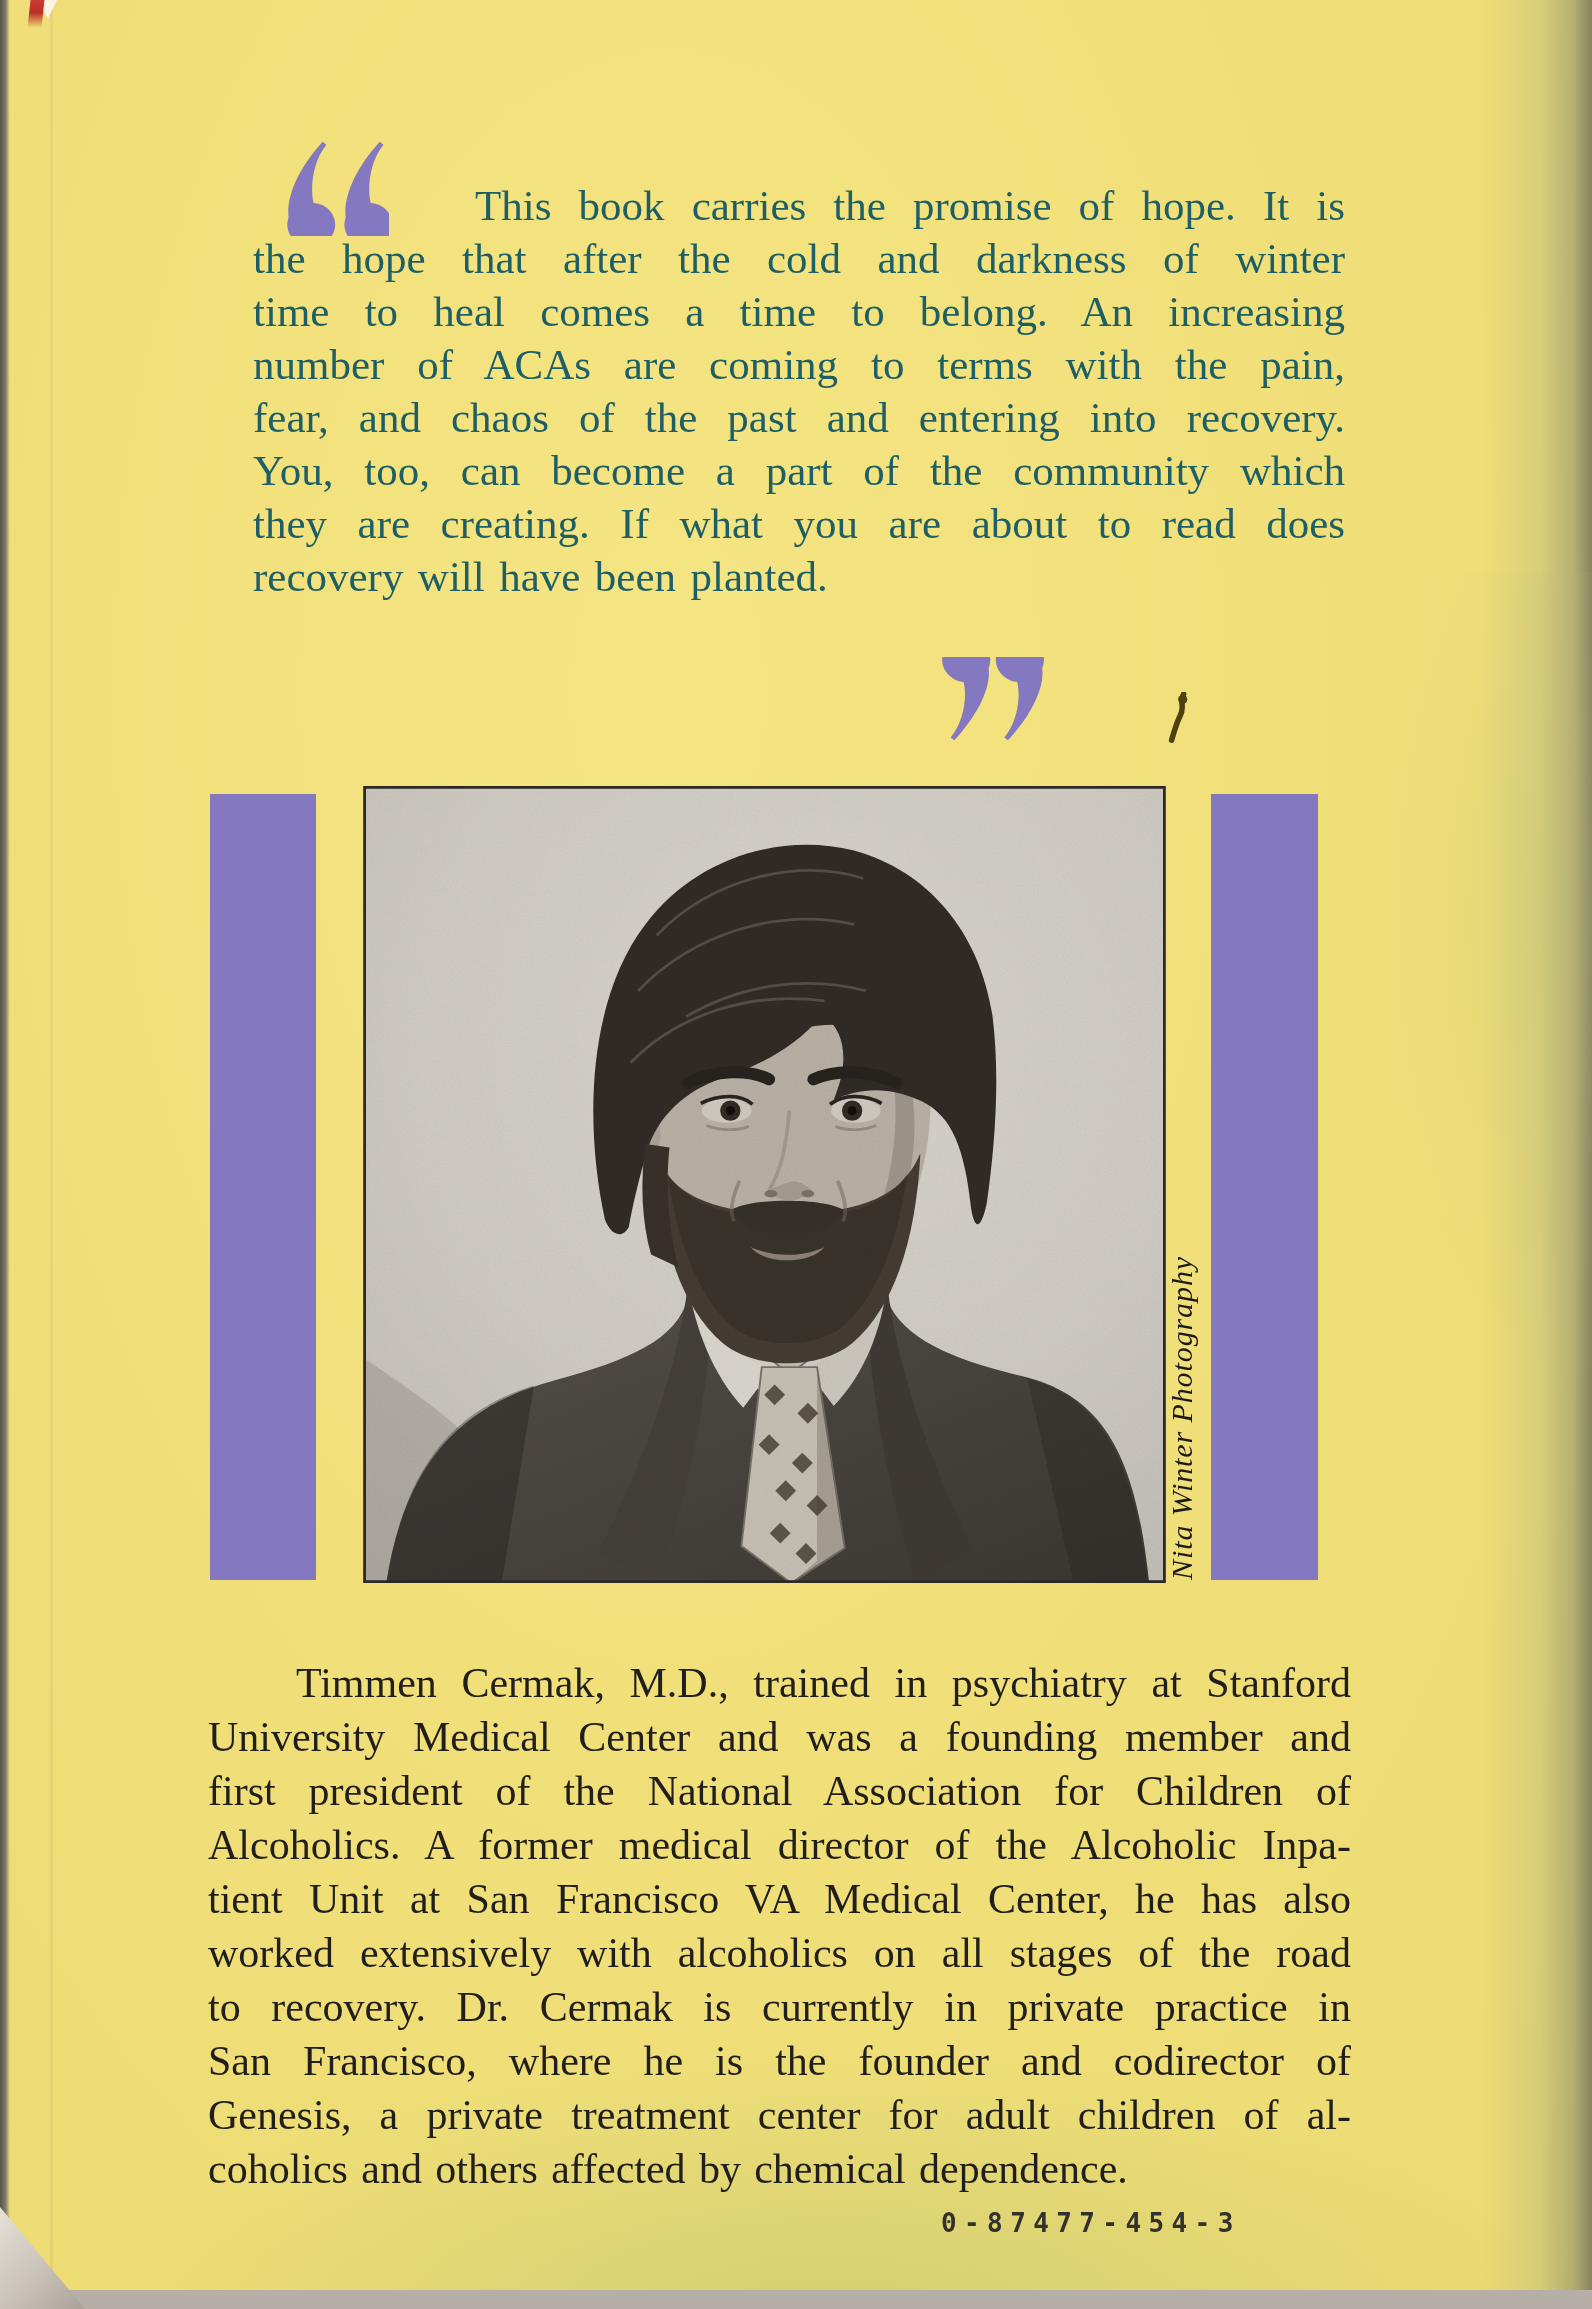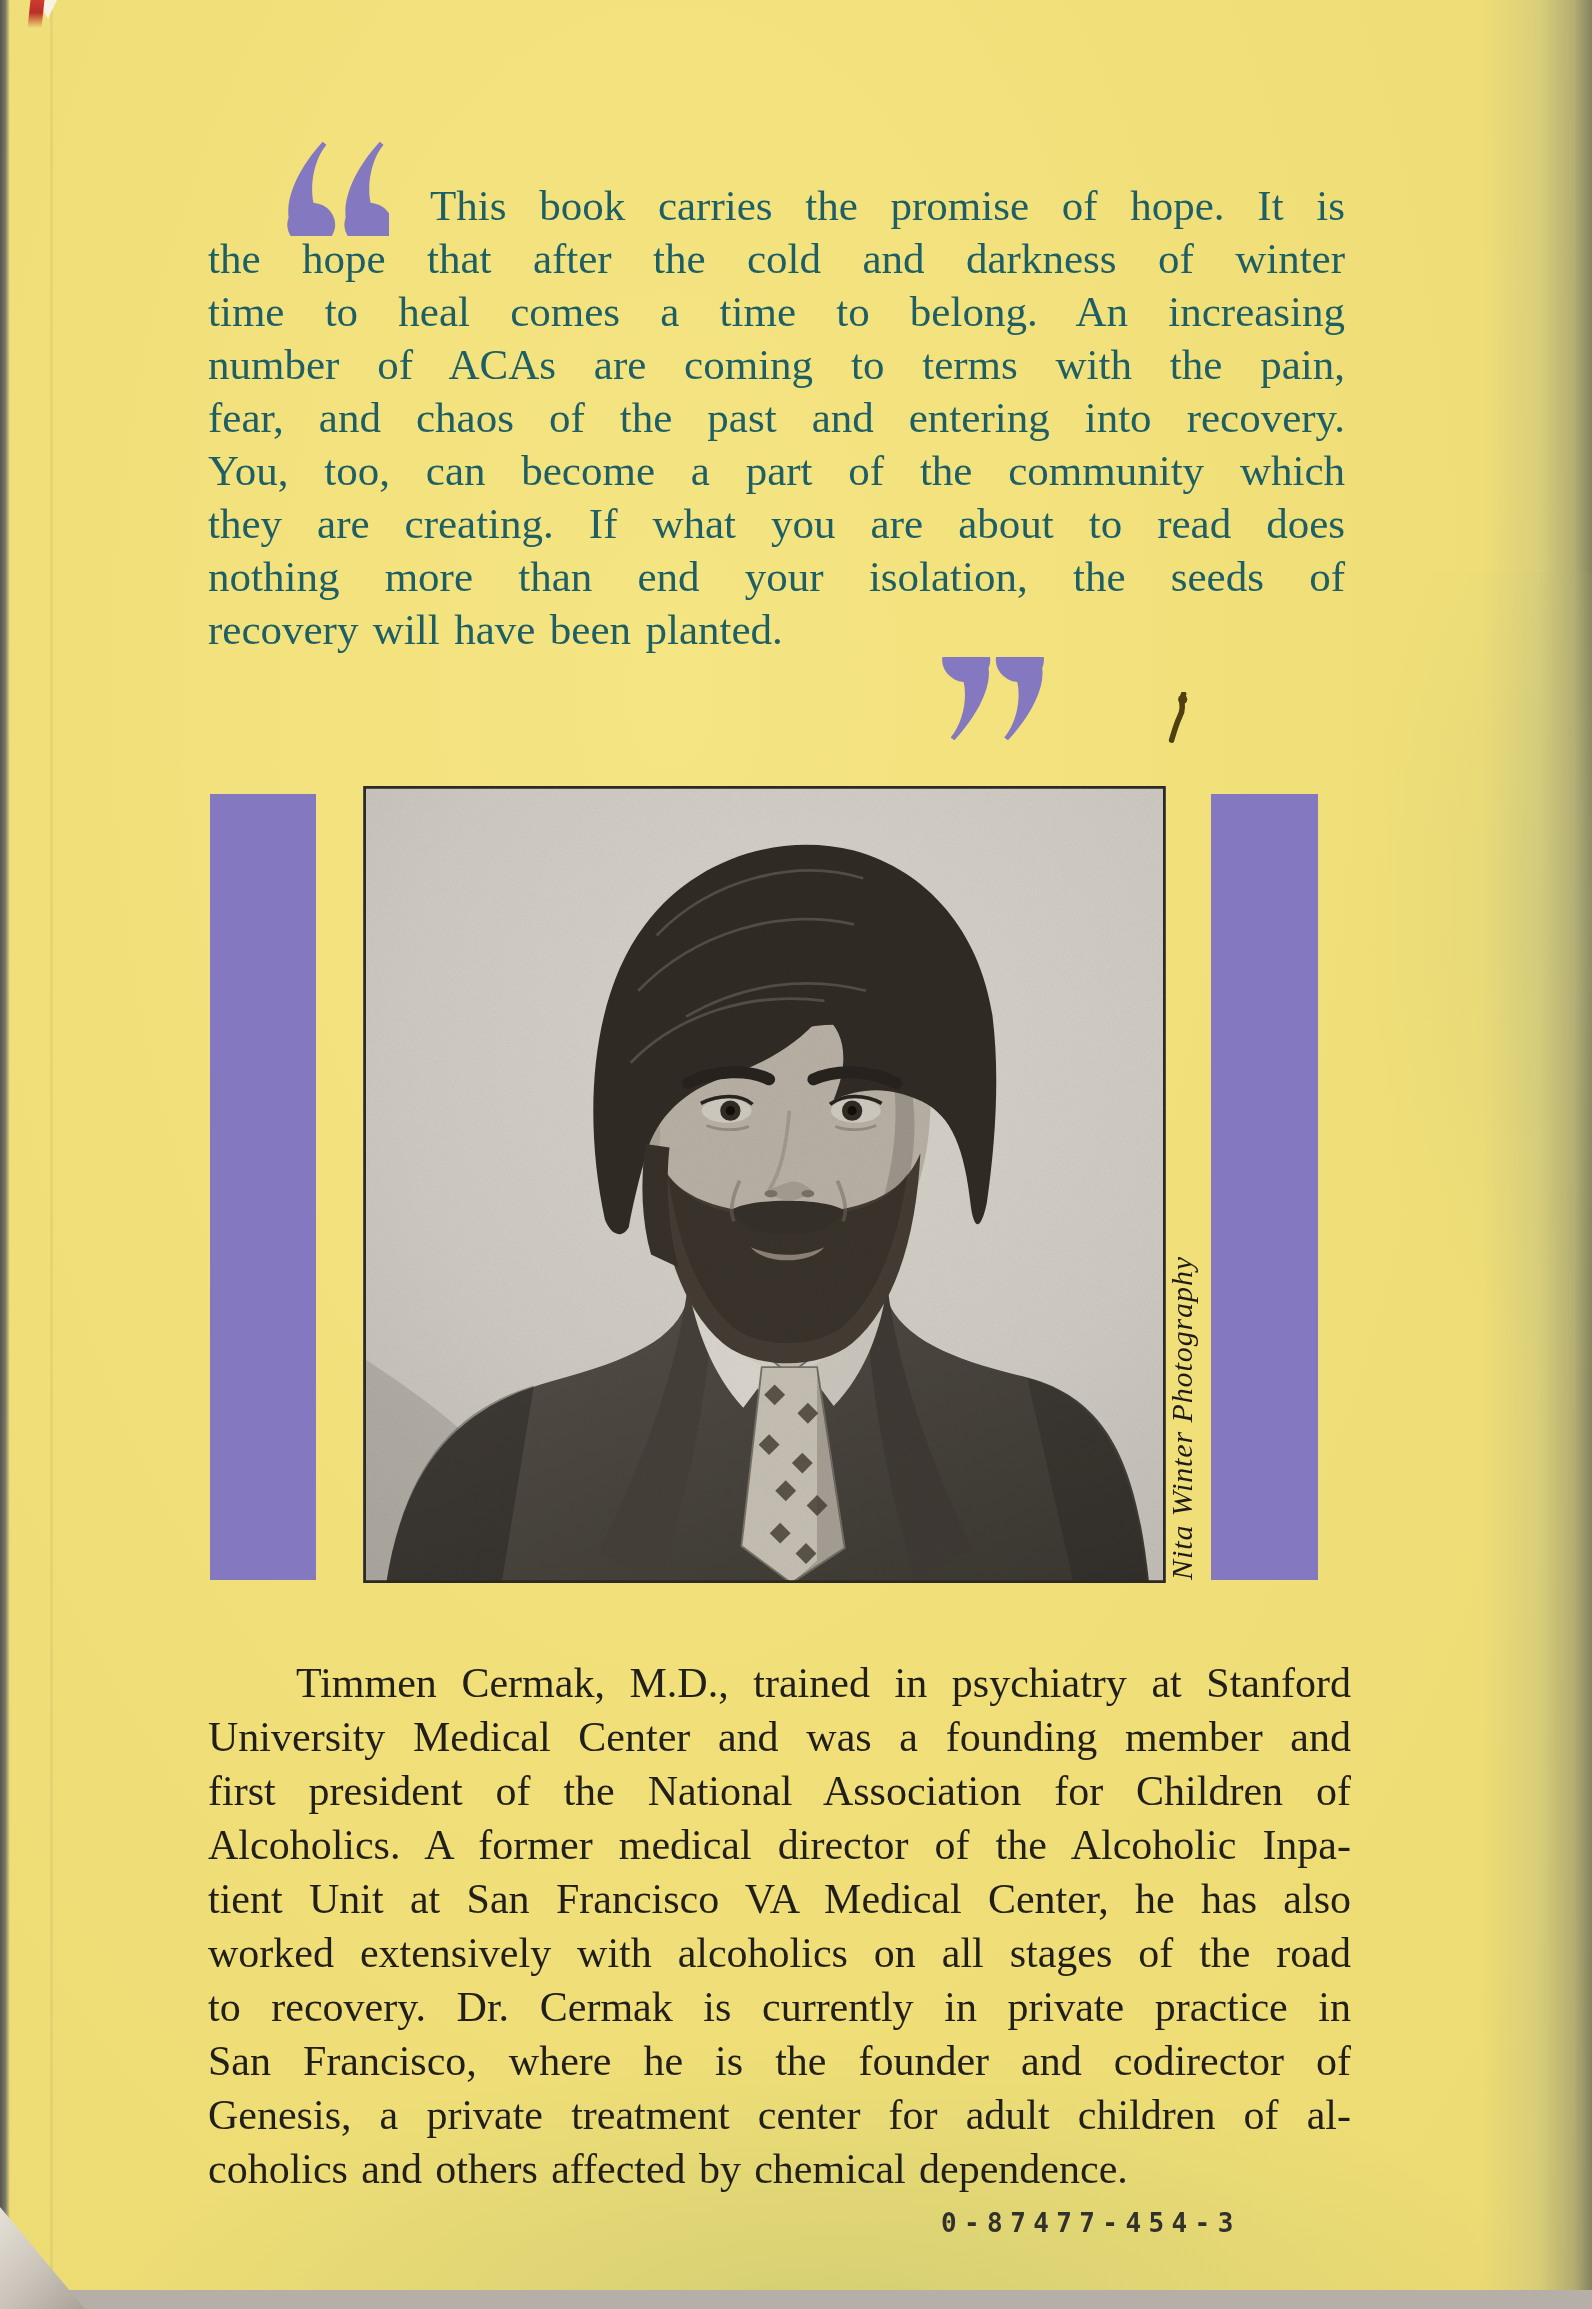--- a/index.html
+++ b/index.html
@@ -28,21 +28,21 @@
     clip-path:polygon(0 0,100% 100%,0 100%);}
   .red-mark{position:absolute;left:29px;top:0;width:14px;height:28px;
     background:linear-gradient(to bottom,#cf3a30 0%,#b92f27 45%,rgba(185,47,39,0) 100%);
     transform:skewX(-6deg);}
   .white-nick{position:absolute;left:37px;top:0;width:20px;height:18.5px;
     background:#f7f3e4;clip-path:polygon(0 0,100% 0,55% 100%);}
 
   
   .quote-lines{position:absolute;left:208px;top:179px;width:1137px;
     color:#1e5f66;font-size:43px;line-height:53px;word-spacing:3.7px;}
-  .qline{text-align:justify;text-align-last:justify;white-space:normal;}
+  .qline{text-align:justify;text-align-last:justify;white-space:normal;margin-left:45px;}
   .qline.first{padding-left:222px;}
   .qline.last{text-align:center;text-align-last:left;}
   .quote-mark{position:absolute;}
   .quote-mark svg{display:block;}
   .open-quote{left:284px;top:138px;}
   .close-quote{left:934px;top:657px;}
   .ink-speck{position:absolute;left:1167px;top:692px;}
 
   
   .bar{position:absolute;top:794px;height:786px;background:#8478c0;}
@@ -91,21 +91,20 @@
   </div>
 
   <div class="quote-lines">
     <div class="qline first">This book carries the promise of hope. It is</div>
     <div class="qline">the hope that after the cold and darkness of winter</div>
     <div class="qline">time to heal comes a time to belong. An increasing</div>
     <div class="qline">number of ACAs are coming to terms with the pain,</div>
     <div class="qline">fear, and chaos of the past and entering into recovery.</div>
     <div class="qline">You, too, can become a part of the community which</div>
     <div class="qline">they are creating. If what you are about to read does</div>
-    <div class="qline">nothing more than end your isolation, the seeds of</div>
     <div class="qline last">recovery will have been planted.</div>
   </div>
 
   <div class="quote-mark close-quote">
     <svg width="111" height="87" viewBox="0 0 120 94">
       <g fill="#8478c0">
         <path d="M22 90 C46 64 62 34 59 12 a26 24 0 1 0 -27 15 C36 44 32 70 18 87 Z"></path>
         <path d="M84 90 C108 64 124 34 121 12 a26 24 0 1 0 -27 15 C98 44 94 70 80 87 Z" transform="translate(-4,0)"></path>
       </g>
     </svg>

